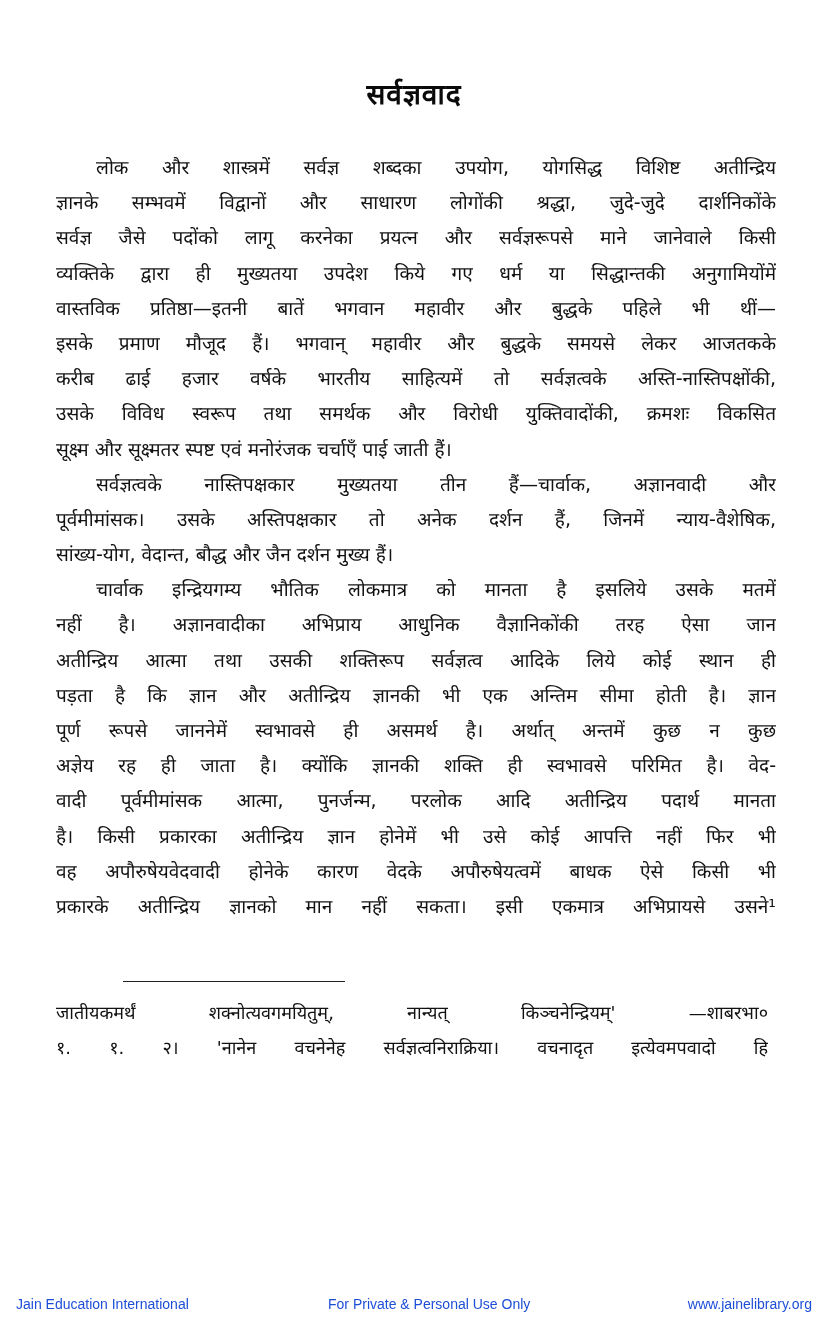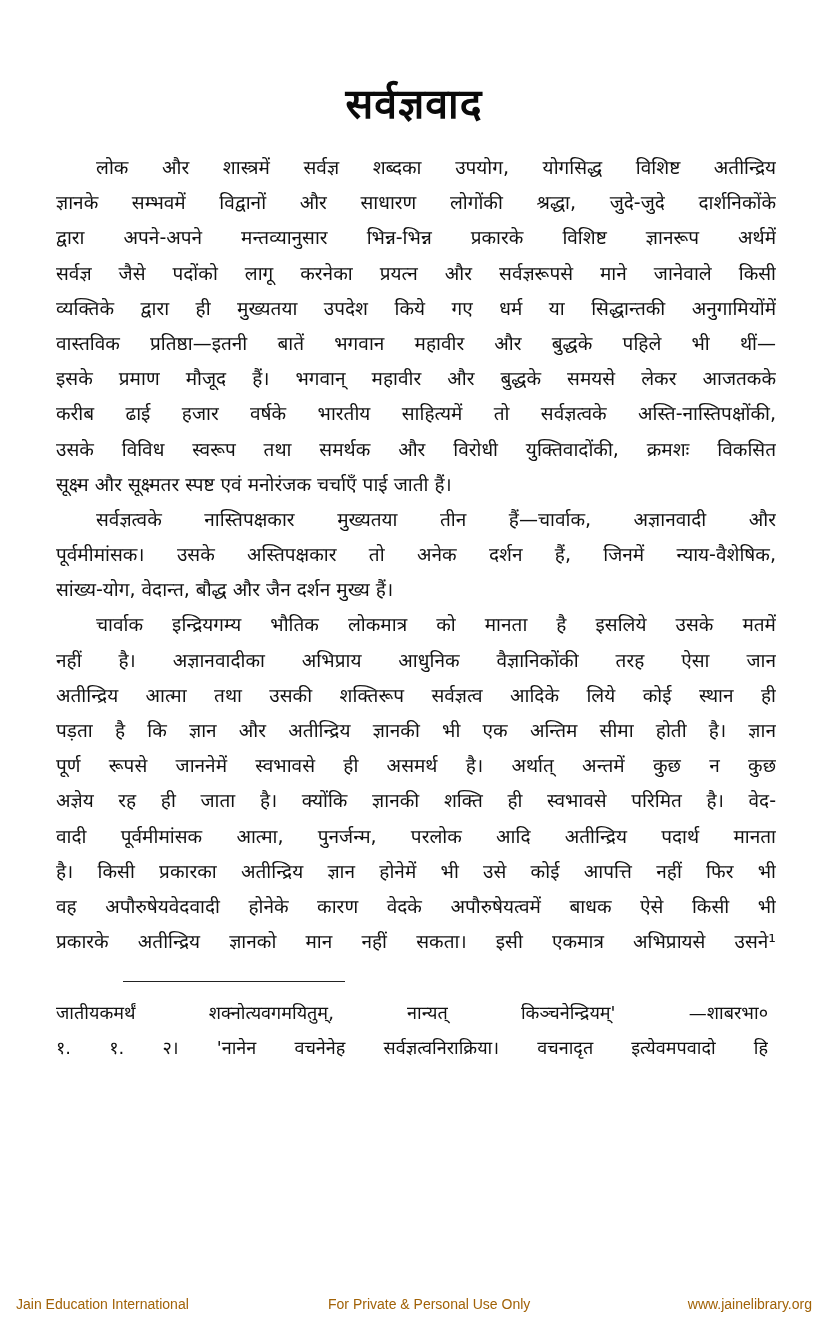--- a/index.html
+++ b/index.html
@@ -20,21 +20,21 @@
       left: 0; top: 0;
       width: 828px;
       height: 1338px;
     }
     .title {
       position: absolute;
       top: 74px;
       left: 0;
       width: 828px;
       text-align: center;
-      font-size: 41px;
+      font-size: 28px;
       font-weight: bold;
       letter-spacing: 1px;
       color: #0a0a0a;
     }
     .body-text {
       position: absolute;
       left: 56px;
       top: 150px;
       width: 720px;
     }
@@ -80,21 +80,21 @@
     }
     .fn-line.indent { padding-left: 48px; }
     .footer {
       position: absolute;
       top: 1296px;
       left: 0;
       width: 828px;
       height: 24px;
       font-family: "Liberation Sans", sans-serif;
       font-size: 14px;
-      color: #a16207;
+      color: #1d4ed8;
     }
     .footer span {
       position: absolute;
       top: 0;
     }
     .footer .f-left { left: 16px; }
     .footer .f-center { left: 328px; }
     .footer .f-right { right: 16px; margin-left: 17px; }
   </style>
 </head>
@@ -102,21 +102,20 @@
 
 <div class="page">
 
   <div class="title">सर्वज्ञवाद</div>
 
   <div class="body-text">
 
     <div>
       <span class="line indent">लोक और शास्त्रमें सर्वज्ञ शब्दका उपयोग, योगसिद्ध विशिष्ट अतीन्द्रिय</span>
       <span class="line">ज्ञानके सम्भवमें विद्वानों और साधारण लोगोंकी श्रद्धा, जुदे-जुदे दार्शनिकोंके</span>
-      <span class="line">द्वारा अपने-अपने मन्तव्यानुसार भिन्न-भिन्न प्रकारके विशिष्ट ज्ञानरूप अर्थमें</span>
       <span class="line">सर्वज्ञ जैसे पदोंको लागू करनेका प्रयत्न और सर्वज्ञरूपसे माने जानेवाले किसी</span>
       <span class="line">व्यक्तिके द्वारा ही मुख्यतया उपदेश किये गए धर्म या सिद्धान्तकी अनुगामियोंमें</span>
       <span class="line">वास्तविक प्रतिष्ठा—इतनी बातें भगवान महावीर और बुद्धके पहिले भी थीं—</span>
       <span class="line">इसके प्रमाण मौजूद हैं। भगवान् महावीर और बुद्धके समयसे लेकर आजतकके</span>
       <span class="line">करीब ढाई हजार वर्षके भारतीय साहित्यमें तो सर्वज्ञत्वके अस्ति-नास्तिपक्षोंकी,</span>
       <span class="line">उसके विविध स्वरूप तथा समर्थक और विरोधी युक्तिवादोंकी, क्रमशः विकसित</span>
       <span class="line last">सूक्ष्म और सूक्ष्मतर स्पष्ट एवं मनोरंजक चर्चाएँ पाई जाती हैं।</span>
     </div>
 
     <div>

